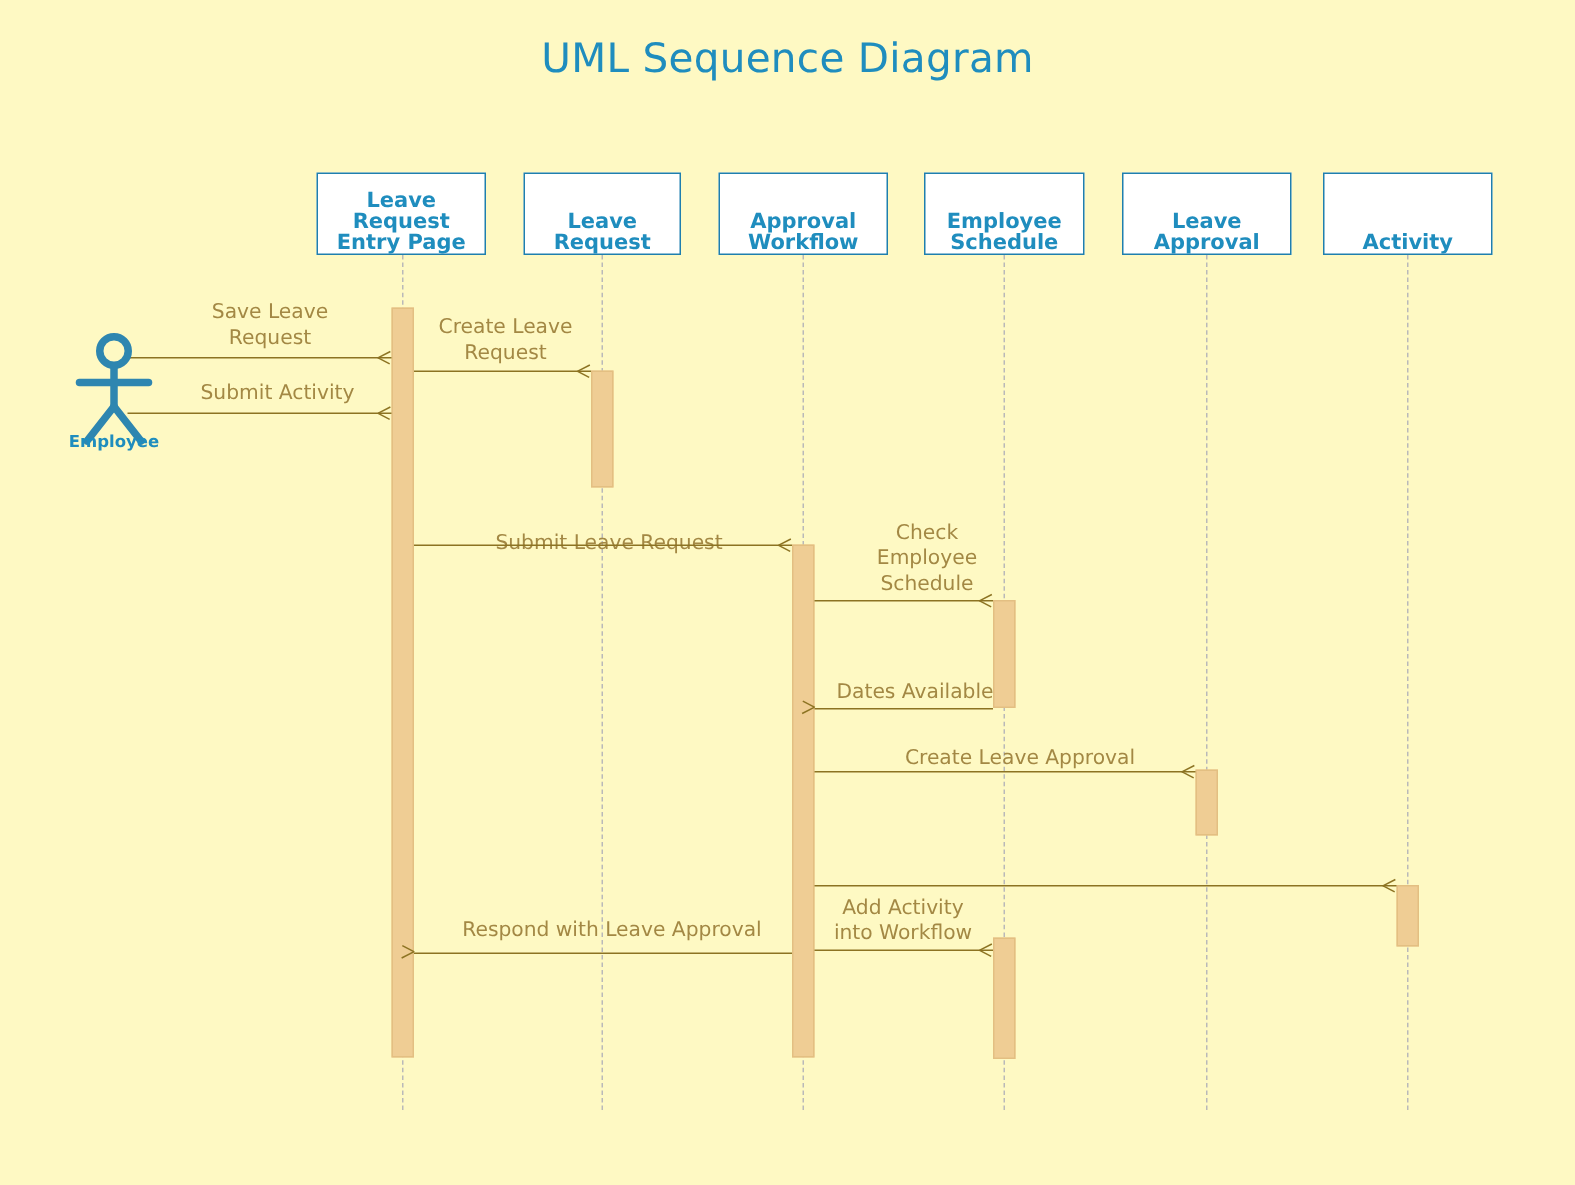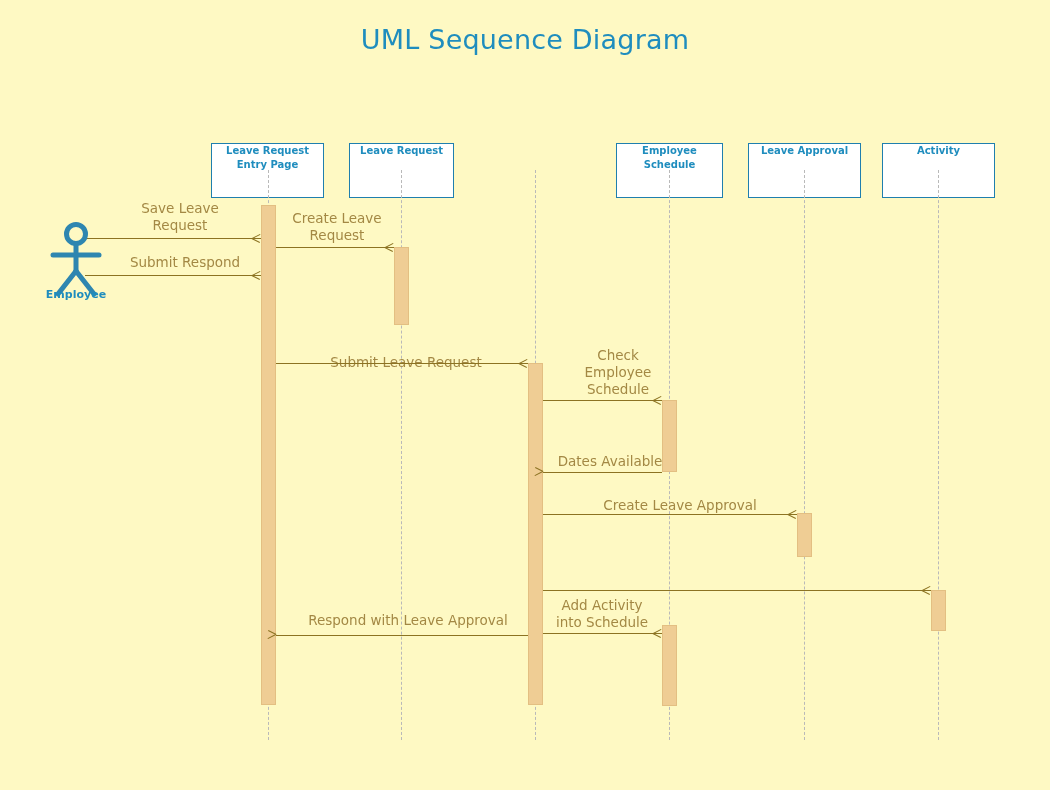--- a/index.html
+++ b/index.html
@@ -32,29 +32,28 @@
     letter-spacing: 0.2px;
   }
 
   
   .lifeline-box {
     position: absolute;
     box-sizing: border-box;
     border: 1.6px solid #1F7FAE;
     background: #ffffff;
     color: #1F8DBE;
-    font-size: 10px;
+    font-size: 14px;
     font-weight: bold;
     line-height: 14px;
     text-align: center;
     display: flex;
-    align-items: flex-start;
+    align-items: flex-end;
     justify-content: center;
     font-family: "DejaVu Sans", sans-serif;
-    margin-top: 28px;
   }
   .lifeline-box span { display: block; white-space: pre-line; }
 
   
   .lifeline-stem {
     position: absolute;
     width: 0;
     border-left: 1.4px dashed #B9B9B9;
   }
 
@@ -131,20 +130,24 @@
 
   <div id="diagram-title">UML Sequence Diagram</div>
 
   <div class="lifeline-box" style="left:211px; top:115px; width:113px; height:55px;">
     <span>Leave Request
 Entry Page</span>
   </div>
   <div class="lifeline-box" style="left:349px; top:115px; width:105px; height:55px;">
     <span>Leave Request</span>
   </div>
+  <div class="lifeline-box" style="left:479px; top:115px; width:113px; height:55px;">
+    <span>Approval
+Workflow</span>
+  </div>
   <div class="lifeline-box" style="left:616px; top:115px; width:107px; height:55px;">
     <span>Employee
 Schedule</span>
   </div>
   <div class="lifeline-box" style="left:882px; top:115px; width:113px; height:55px;">
     <span>Activity</span>
   </div>
   <div class="lifeline-box" style="left:748px; top:115px; width:113px; height:55px;">
     <span>Leave Approval</span>
   </div>
@@ -162,21 +165,21 @@
   <div class="activation" style="left:662px; top:400px; height:72px;"></div>
   <div class="activation" style="left:662px; top:625px; height:81px;"></div>
   <div class="activation" style="left:797px; top:513px; height:44px;"></div>
   <div class="activation" style="left:931px; top:590px; height:41px;"></div>
 
   <div class="msg-label center" style="left:110px; top:200px; width:140px;">Save Leave
 Request</div>
   <div class="msg-line" style="left:85px; top:238px; width:176px;"></div>
   <div class="arrow-head right" style="left:252px; top:238px;"></div>
 
-  <div class="msg-label center" style="left:110px; top:254px; width:150px;">Submit  Respond</div>
+  <div class="msg-label center" style="left:110px; top:254px; width:150px;">Submit  Activity</div>
   <div class="msg-line" style="left:85px; top:275px; width:176px;"></div>
   <div class="arrow-head right" style="left:252px; top:275px;"></div>
 
   <div class="msg-label center" style="left:282px; top:210px; width:110px;">Create Leave
 Request</div>
   <div class="msg-line" style="left:276px; top:247px; width:118px;"></div>
   <div class="arrow-head right" style="left:385px; top:247px;"></div>
 
   <div class="msg-label center" style="left:281px; top:342px; width:250px;margin-top:12px;">Submit  Leave Request</div>
   <div class="msg-line" style="left:276px; top:363px; width:252px;"></div>
@@ -193,21 +196,21 @@
   <div class="arrow-head left" style="left:543px; top:472px;"></div>
 
   <div class="msg-label center" style="left:560px; top:497px; width:240px;">Create Leave Approval</div>
   <div class="msg-line" style="left:543px; top:514px; width:254px;"></div>
   <div class="arrow-head right" style="left:788px; top:514px;"></div>
 
   <div class="msg-line" style="left:543px; top:590px; width:388px;"></div>
   <div class="arrow-head right" style="left:922px; top:590px;"></div>
 
   <div class="msg-label center" style="left:546px; top:597px; width:112px;">Add Activity
-into Schedule</div>
+into Workflow</div>
   <div class="msg-line" style="left:543px; top:633px; width:119px;"></div>
   <div class="arrow-head right" style="left:653px; top:633px;"></div>
 
   <div class="msg-label center" style="left:288px; top:612px; width:240px;">Respond with Leave Approval</div>
   <div class="msg-line" style="left:276px; top:635px; width:252px;"></div>
   <div class="arrow-head left" style="left:276px; top:635px;"></div>
 
   <div id="actor-employee">
     <svg width="56" height="82" viewBox="0 0 56 82" xmlns="http://www.w3.org/2000/svg">
       <circle cx="28" cy="12" r="9.5" fill="none" stroke="#2E86B0" stroke-width="5"></circle>

